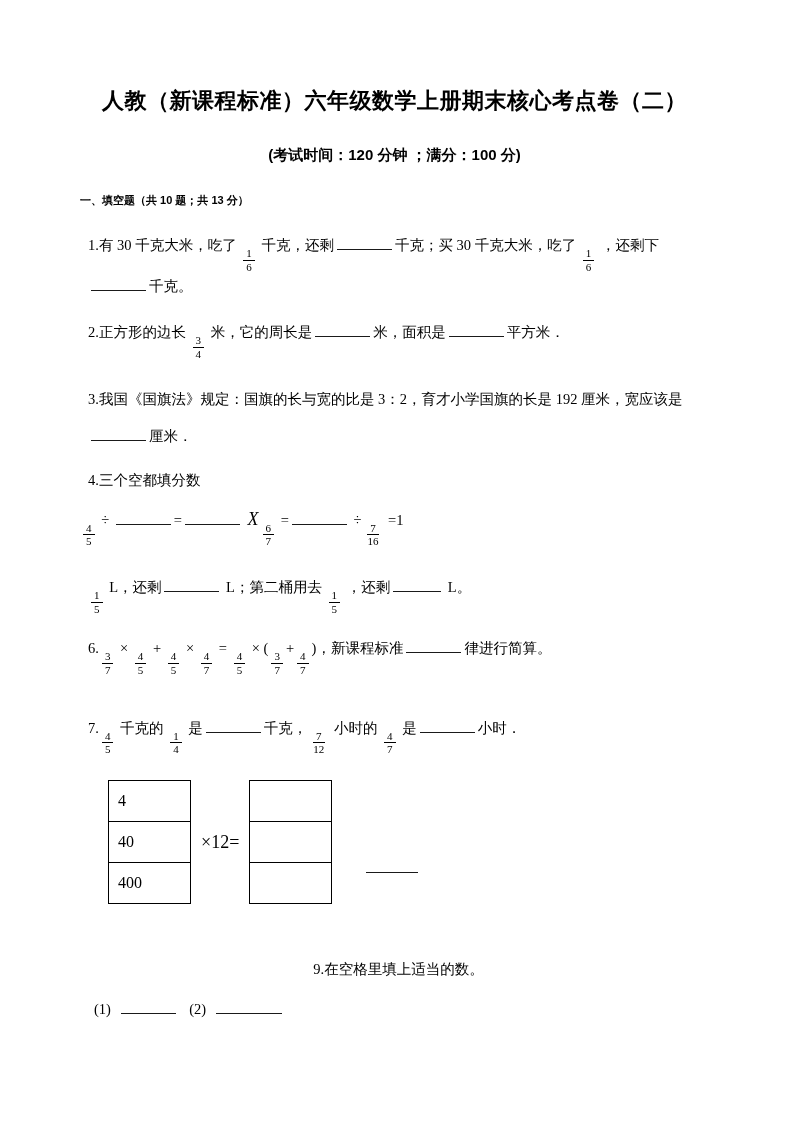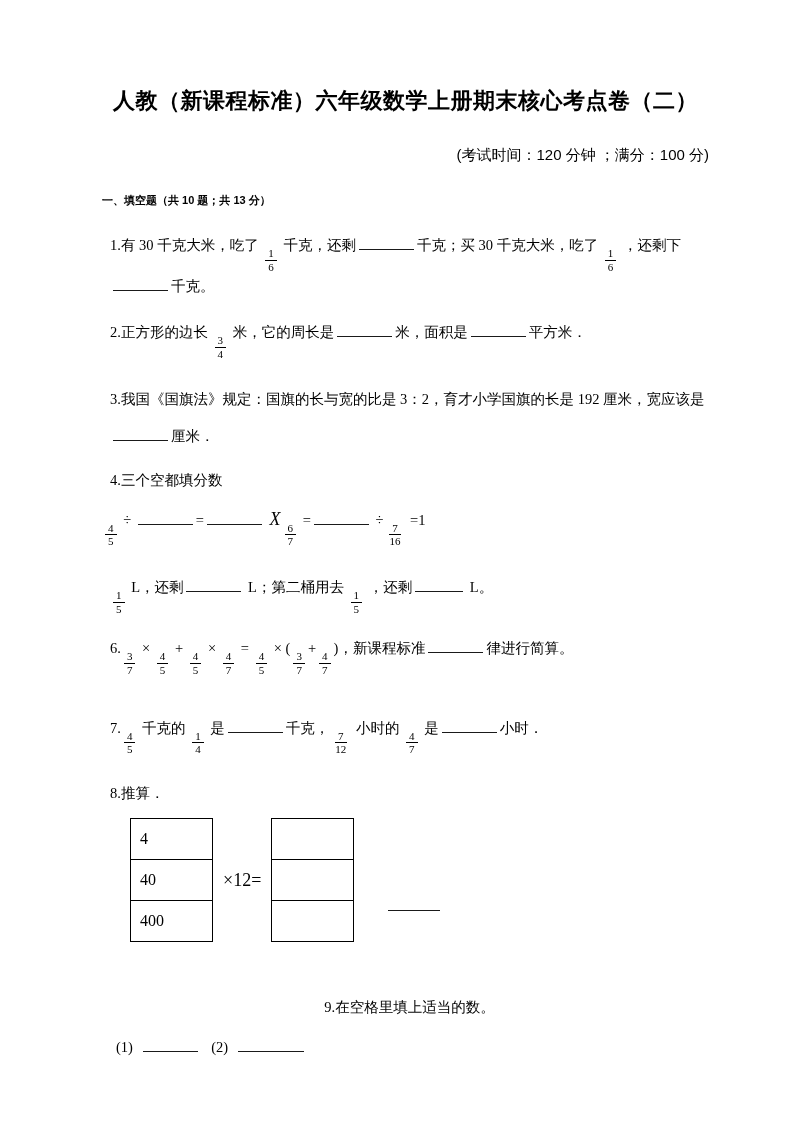--- a/index.html
+++ b/index.html
@@ -1,28 +1,28 @@
 <!DOCTYPE html>
 <html><head>
 <meta charset="utf-8">
 <style>
   html, body { margin:0; padding:0; background:#ffffff; }
   .page {
     width:781px; height:1122px; background:#ffffff; color:#000;
-    box-sizing:border-box; padding:86px 72px 0 102px; overflow:hidden;
+    box-sizing:border-box; padding:86px 72px 0 80px; overflow:hidden;
     font-family:"Liberation Serif", serif; position:relative;
   }
   .title {
     font-family:"Liberation Sans", sans-serif;
     font-size:22px; font-weight:700; text-align:center;
     margin:0 0 30px 0; letter-spacing:0.5px;
   }
   .subtitle {
     font-family:"Liberation Sans", sans-serif;
-    font-size:15px; font-weight:400; text-align:right; margin:0 0 28px 0;
+    font-size:15px; font-weight:700; text-align:center; margin:0 0 28px 0;
   }
   .section {
     font-family:"Liberation Sans", sans-serif;
     font-size:11px; font-weight:700; margin:0 0 24px 0;
   }
   .q { font-size:14.5px; line-height:1.8; margin:0 0 20px 8px; }
   .q3 { line-height:2.55; margin-bottom:12px; }
   .q4-label { margin-bottom:6px; }
   .q4-line { margin:10px 0 26px 0; }
   .q6 { margin-bottom:38px; }
@@ -135,21 +135,20 @@
         <span class="num">1</span>
         <span class="den">4</span>
       </span><span> 是</span><span class="blank"></span><span>千克，</span><span class="frac">
         <span class="num">7</span>
         <span class="den">12</span>
       </span><span> 小时的 </span><span class="frac">
         <span class="num">4</span>
         <span class="den">7</span>
       </span><span> 是</span><span class="blank"></span><span>小时．</span></p>
 
-  <p class="q q8-label">8.推算．</p>
 
   <div class="q8-row">
     <table class="grid">
       <tbody>
         <tr>
             <td>4</td>
           </tr>
         <tr>
             <td>40</td>
           </tr>

